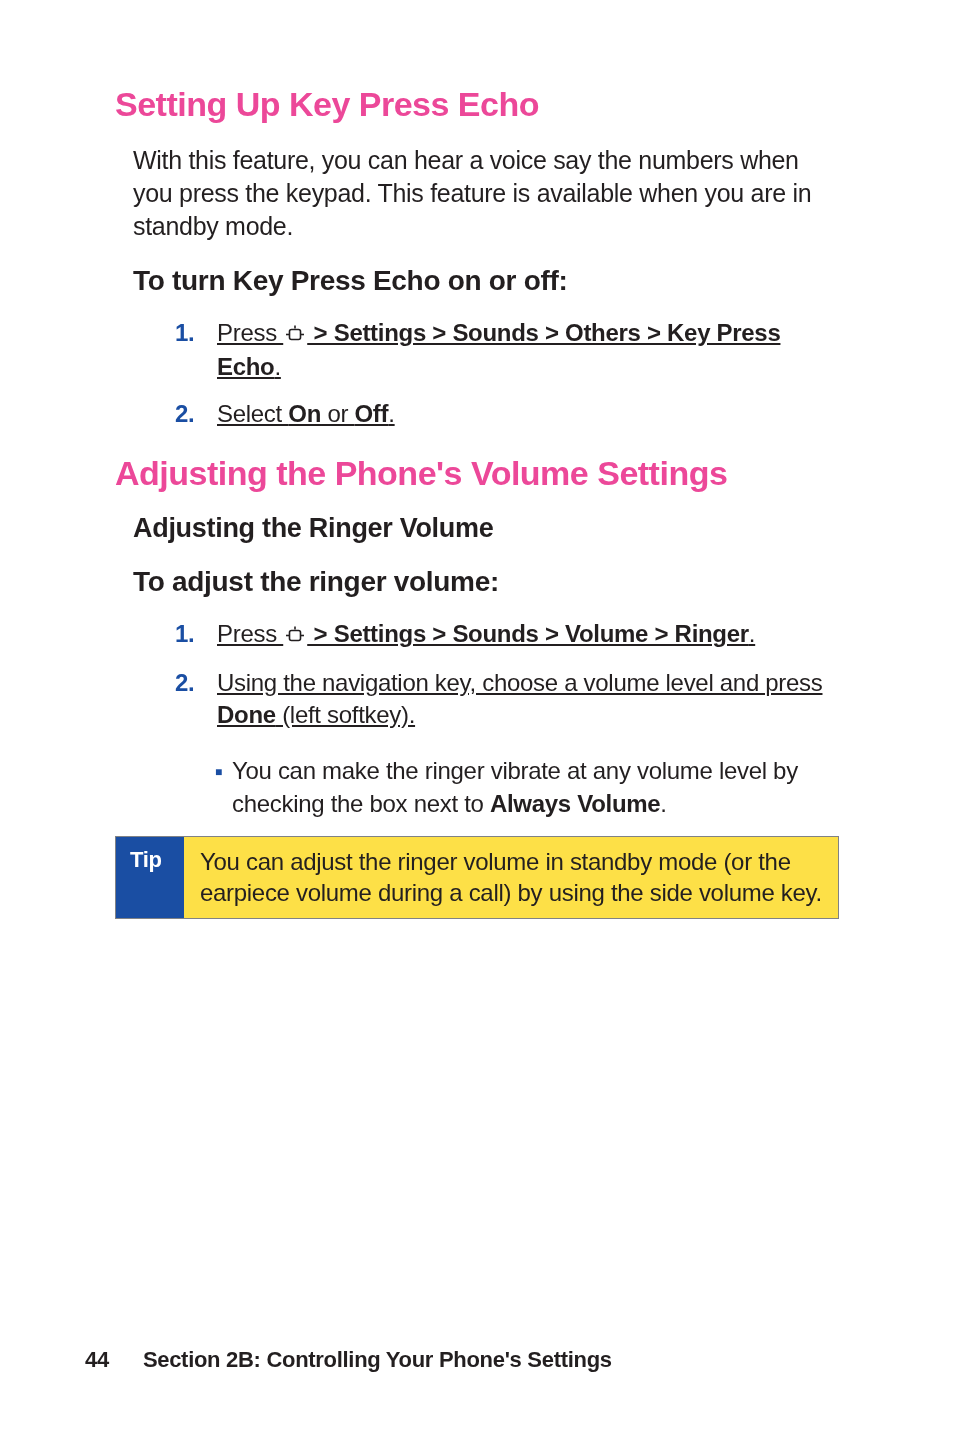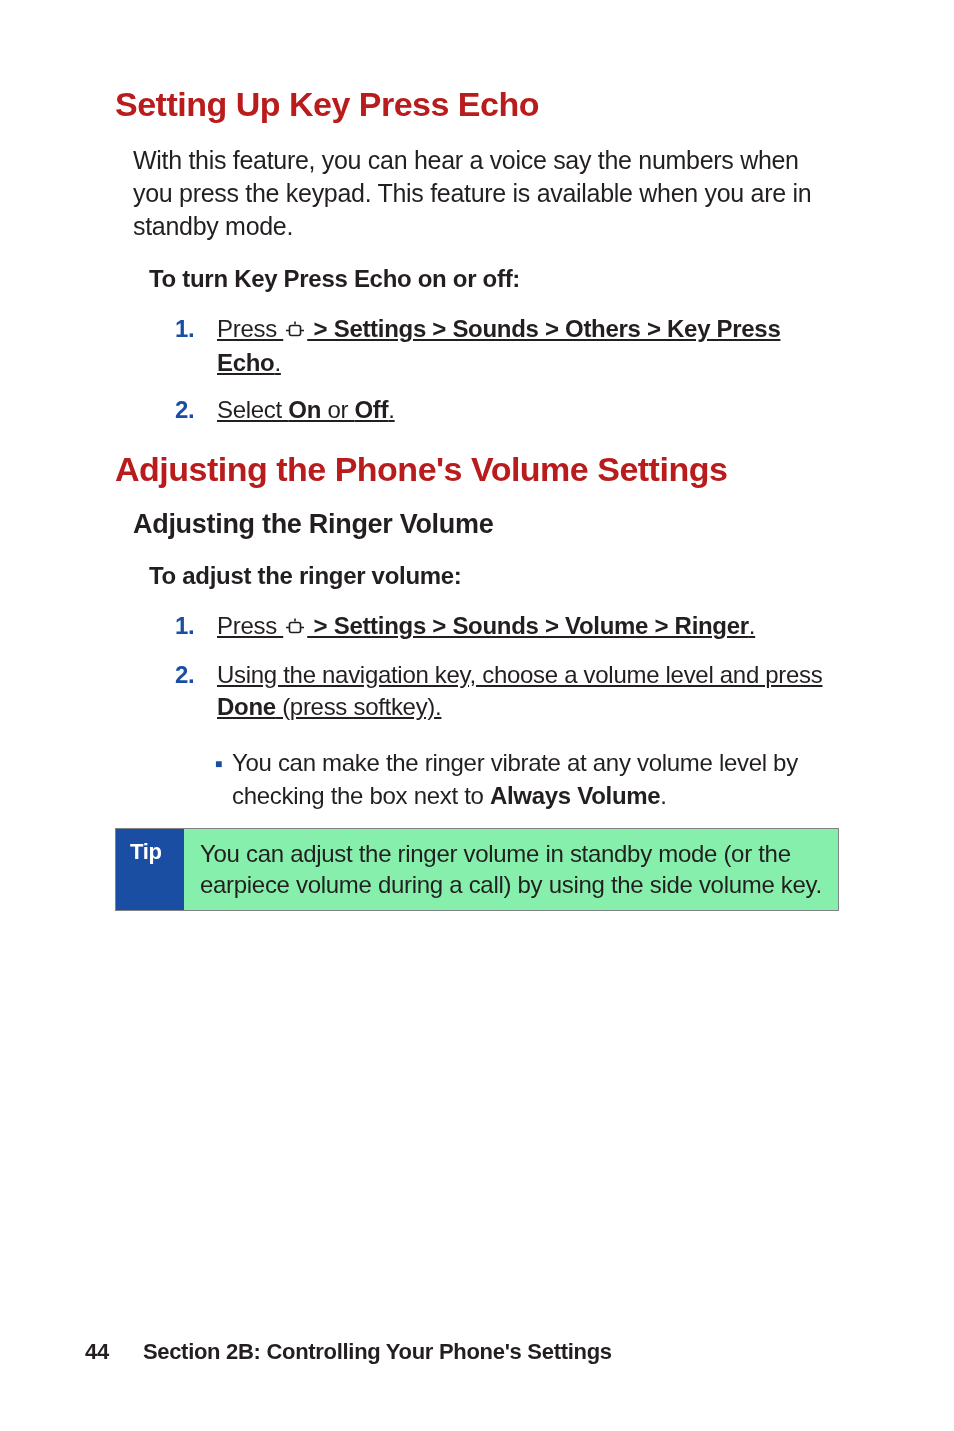--- a/index.html
+++ b/index.html
@@ -14,40 +14,40 @@
   }
   .page {
     box-sizing: border-box;
     width: 954px;
     height: 1431px;
     padding: 85px 115px 60px 115px;
     position: relative;
     letter-spacing: -0.3px;
   }
   .h1 {
-    color: #b91c1c;
+    color: #ec4899;
     font-weight: 700;
     font-size: 34px;
     margin: 0 0 20px 0;
     font-stretch: condensed;
     letter-spacing: -0.5px;
   }
   .body-indent {
     margin-left: 18px;
   }
   .p {
     font-size: 25px;
     line-height: 1.32;
     margin: 0 0 22px 0;
     font-stretch: condensed;
   }
   .instr-label {
-    font-size: 24px;
-    font-weight: 700;
-    margin: 0 0 20px 16px;
+    font-size: 28px;
+    font-weight: 700;
+    margin: 0 0 20px 0;
     font-stretch: condensed;
   }
   .h2-sub {
     font-size: 27px;
     font-weight: 700;
     margin: 18px 0 22px 0;
     font-stretch: condensed;
   }
   .steps {
     margin: 0 0 24px 42px;
@@ -83,21 +83,21 @@
   }
   .sq {
     color: #1a4ea3;
     font-size: 12px;
     margin-right: 10px;
     margin-top: 9px;
   }
   .tipbox {
     display: flex;
     border: 1px solid #808285;
-    background: #86efac;
+    background: #fde047;
     margin-top: 16px;
   }
   .tiplabel {
     background: #1a4ea3;
     color: #ffffff;
     font-weight: 700;
     font-size: 22px;
     padding: 10px 14px;
     min-width: 68px;
     box-sizing: border-box;
@@ -105,21 +105,21 @@
   }
   .tiptext {
     font-size: 24px;
     line-height: 1.3;
     padding: 9px 16px 9px 16px;
     font-stretch: condensed;
   }
   .footer {
     position: absolute;
     left: 85px;
-    bottom: 66px;
+    bottom: 58px;
     font-size: 22px;
     font-stretch: condensed;
   }
   .footer .pg {
     font-weight: 700;
     margin-right: 34px;
   }
   .footer .sec {
     font-weight: 700;
   }
@@ -170,21 +170,21 @@
                   <line x1="10" y1="0.5" x2="10" y2="3.5"></line>
                   <line x1="1" y1="9.5" x2="4" y2="9.5"></line>
                   <line x1="16" y1="9.5" x2="19" y2="9.5"></line>
                 </g>
               </svg></span><span class="b"> &gt; Settings &gt; Sounds &gt; Volume &gt; Ringer</span><span>.</span>
         </div>
       </div>
       <div class="step">
         <div class="stepnum">2.</div>
         <div class="steptext">
-          <span>Using the navigation key, choose a volume level and press </span><span class="b">Done</span><span> (press softkey).</span>
+          <span>Using the navigation key, choose a volume level and press </span><span class="b">Done</span><span> (left softkey).</span>
         </div>
       </div>
     </div>
     <div class="sub-bullets">
       <div class="sub-bullet">
         <div class="sq">■</div>
         <div>
           <span>You can make the ringer vibrate at any volume level by checking the box next to </span><span class="b">Always Volume</span><span>.</span>
         </div>
       </div>

